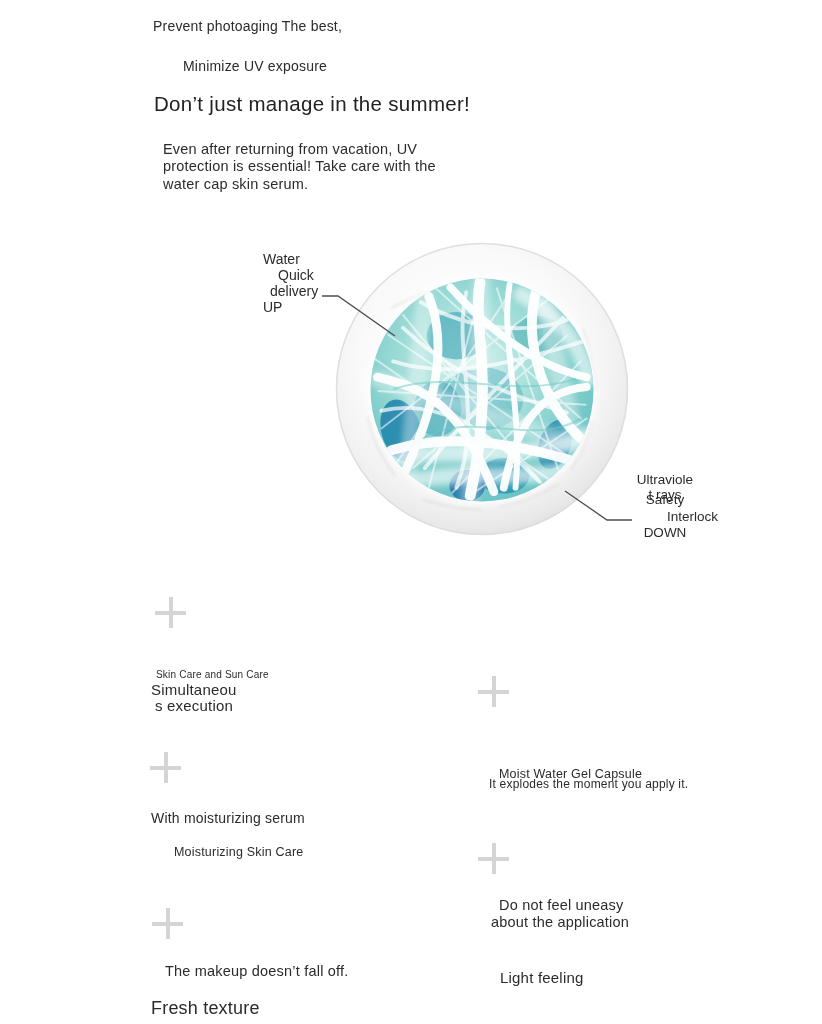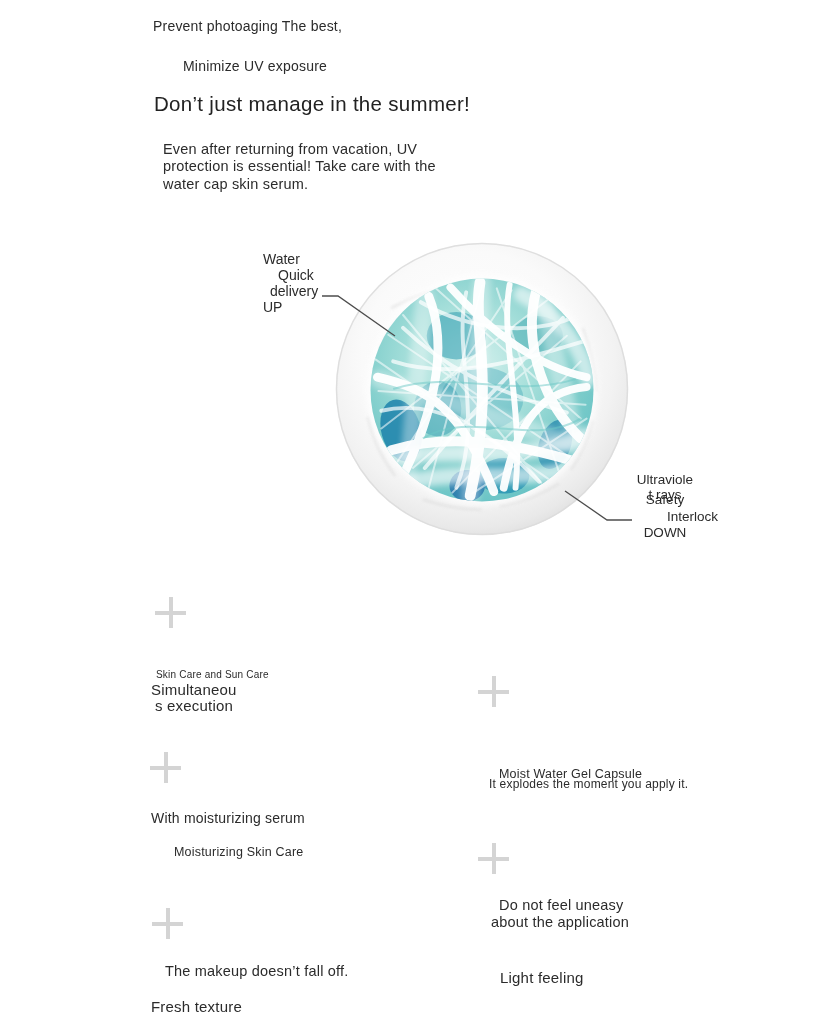--- a/index.html
+++ b/index.html
@@ -188,15 +188,15 @@
   <div class="t" style="left:151px;top:810px;font-size:14px;">With moisturizing serum</div>
   <div class="t" style="left:174px;top:845px;font-size:12.5px;text-align:center;">Moisturizing Skin Care</div>
 
   <div class="plus" style="left:478px;top:843px;"></div>
   <div class="t" style="left:499px;top:897px;font-size:14.5px;">Do not feel uneasy</div>
   <div class="t" style="left:491px;top:914px;font-size:14.5px;">about the application</div>
   <div class="t" style="left:500px;top:937px;font-size:15px;margin-top:32px;">Light feeling</div>
 
   <div class="plus" style="left:152px;top:908px;"></div>
   <div class="t" style="left:165px;top:963px;font-size:14.5px;">The makeup doesn’t fall off.</div>
-  <div class="t" style="left:151px;top:998px;font-size:15px;">Fresh texture</div>
+  <div class="t" style="left:151px;top:998px;font-size:18px;">Fresh texture</div>
 
 </div>
 
 </body></html>

